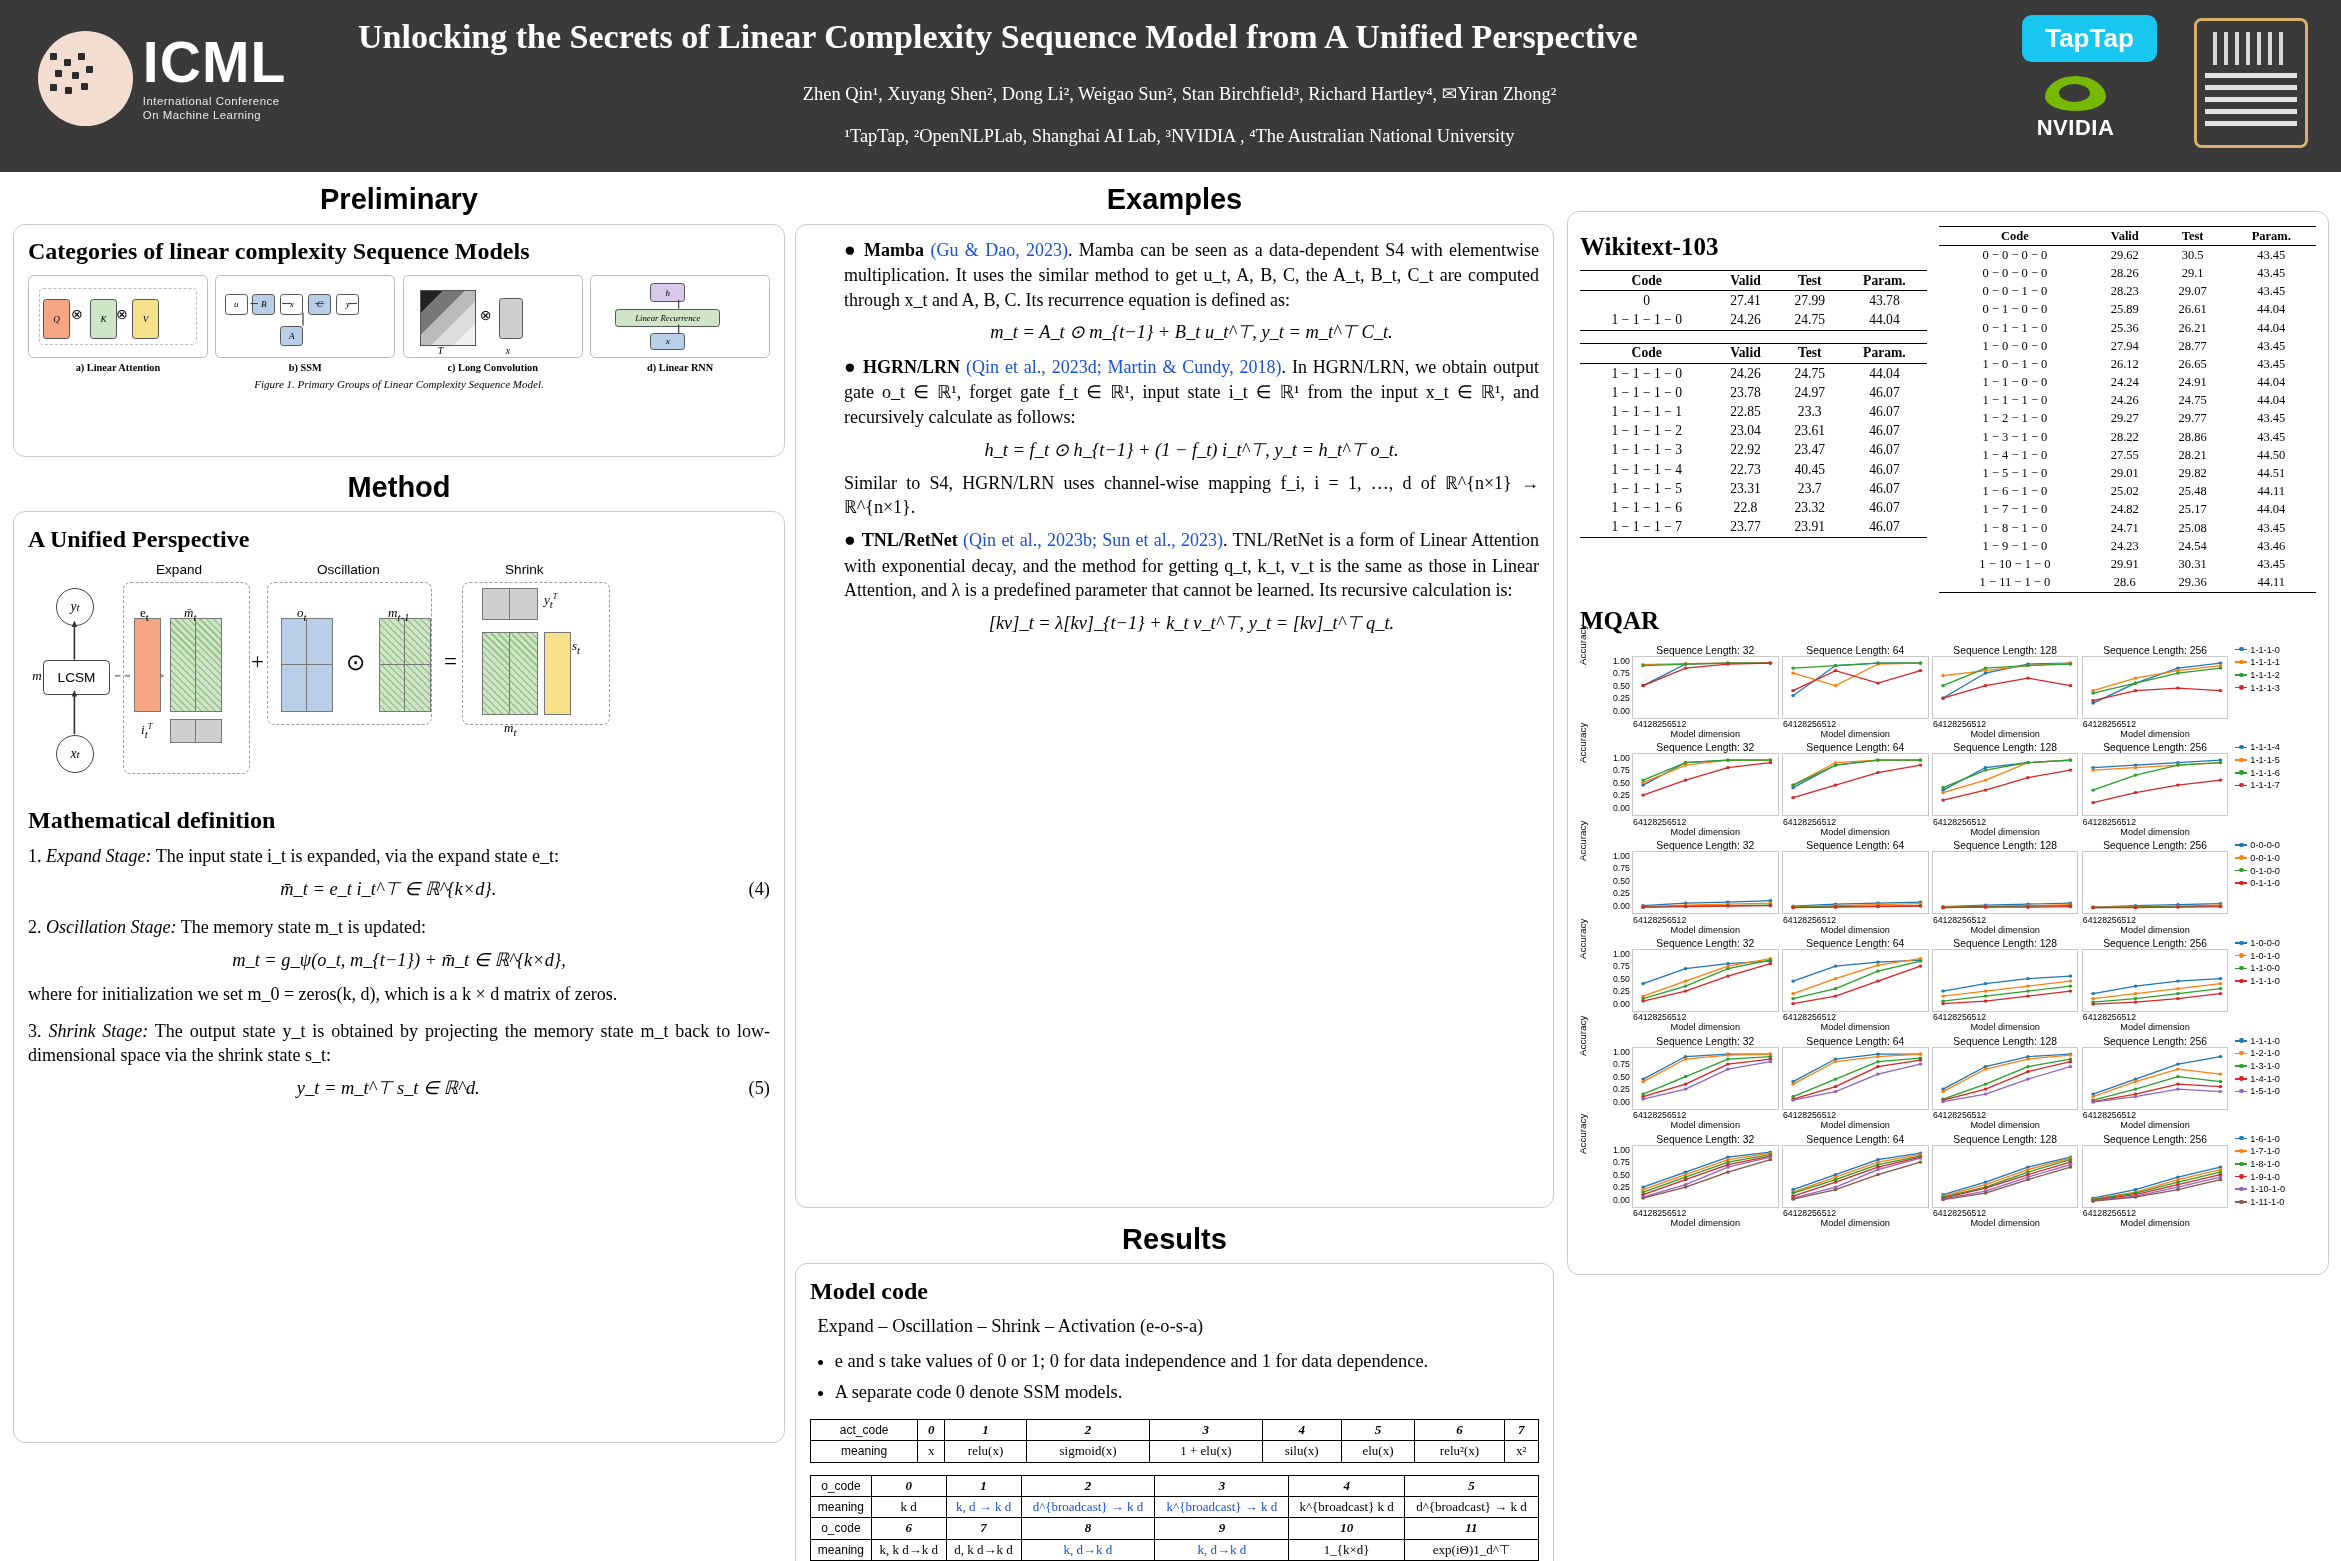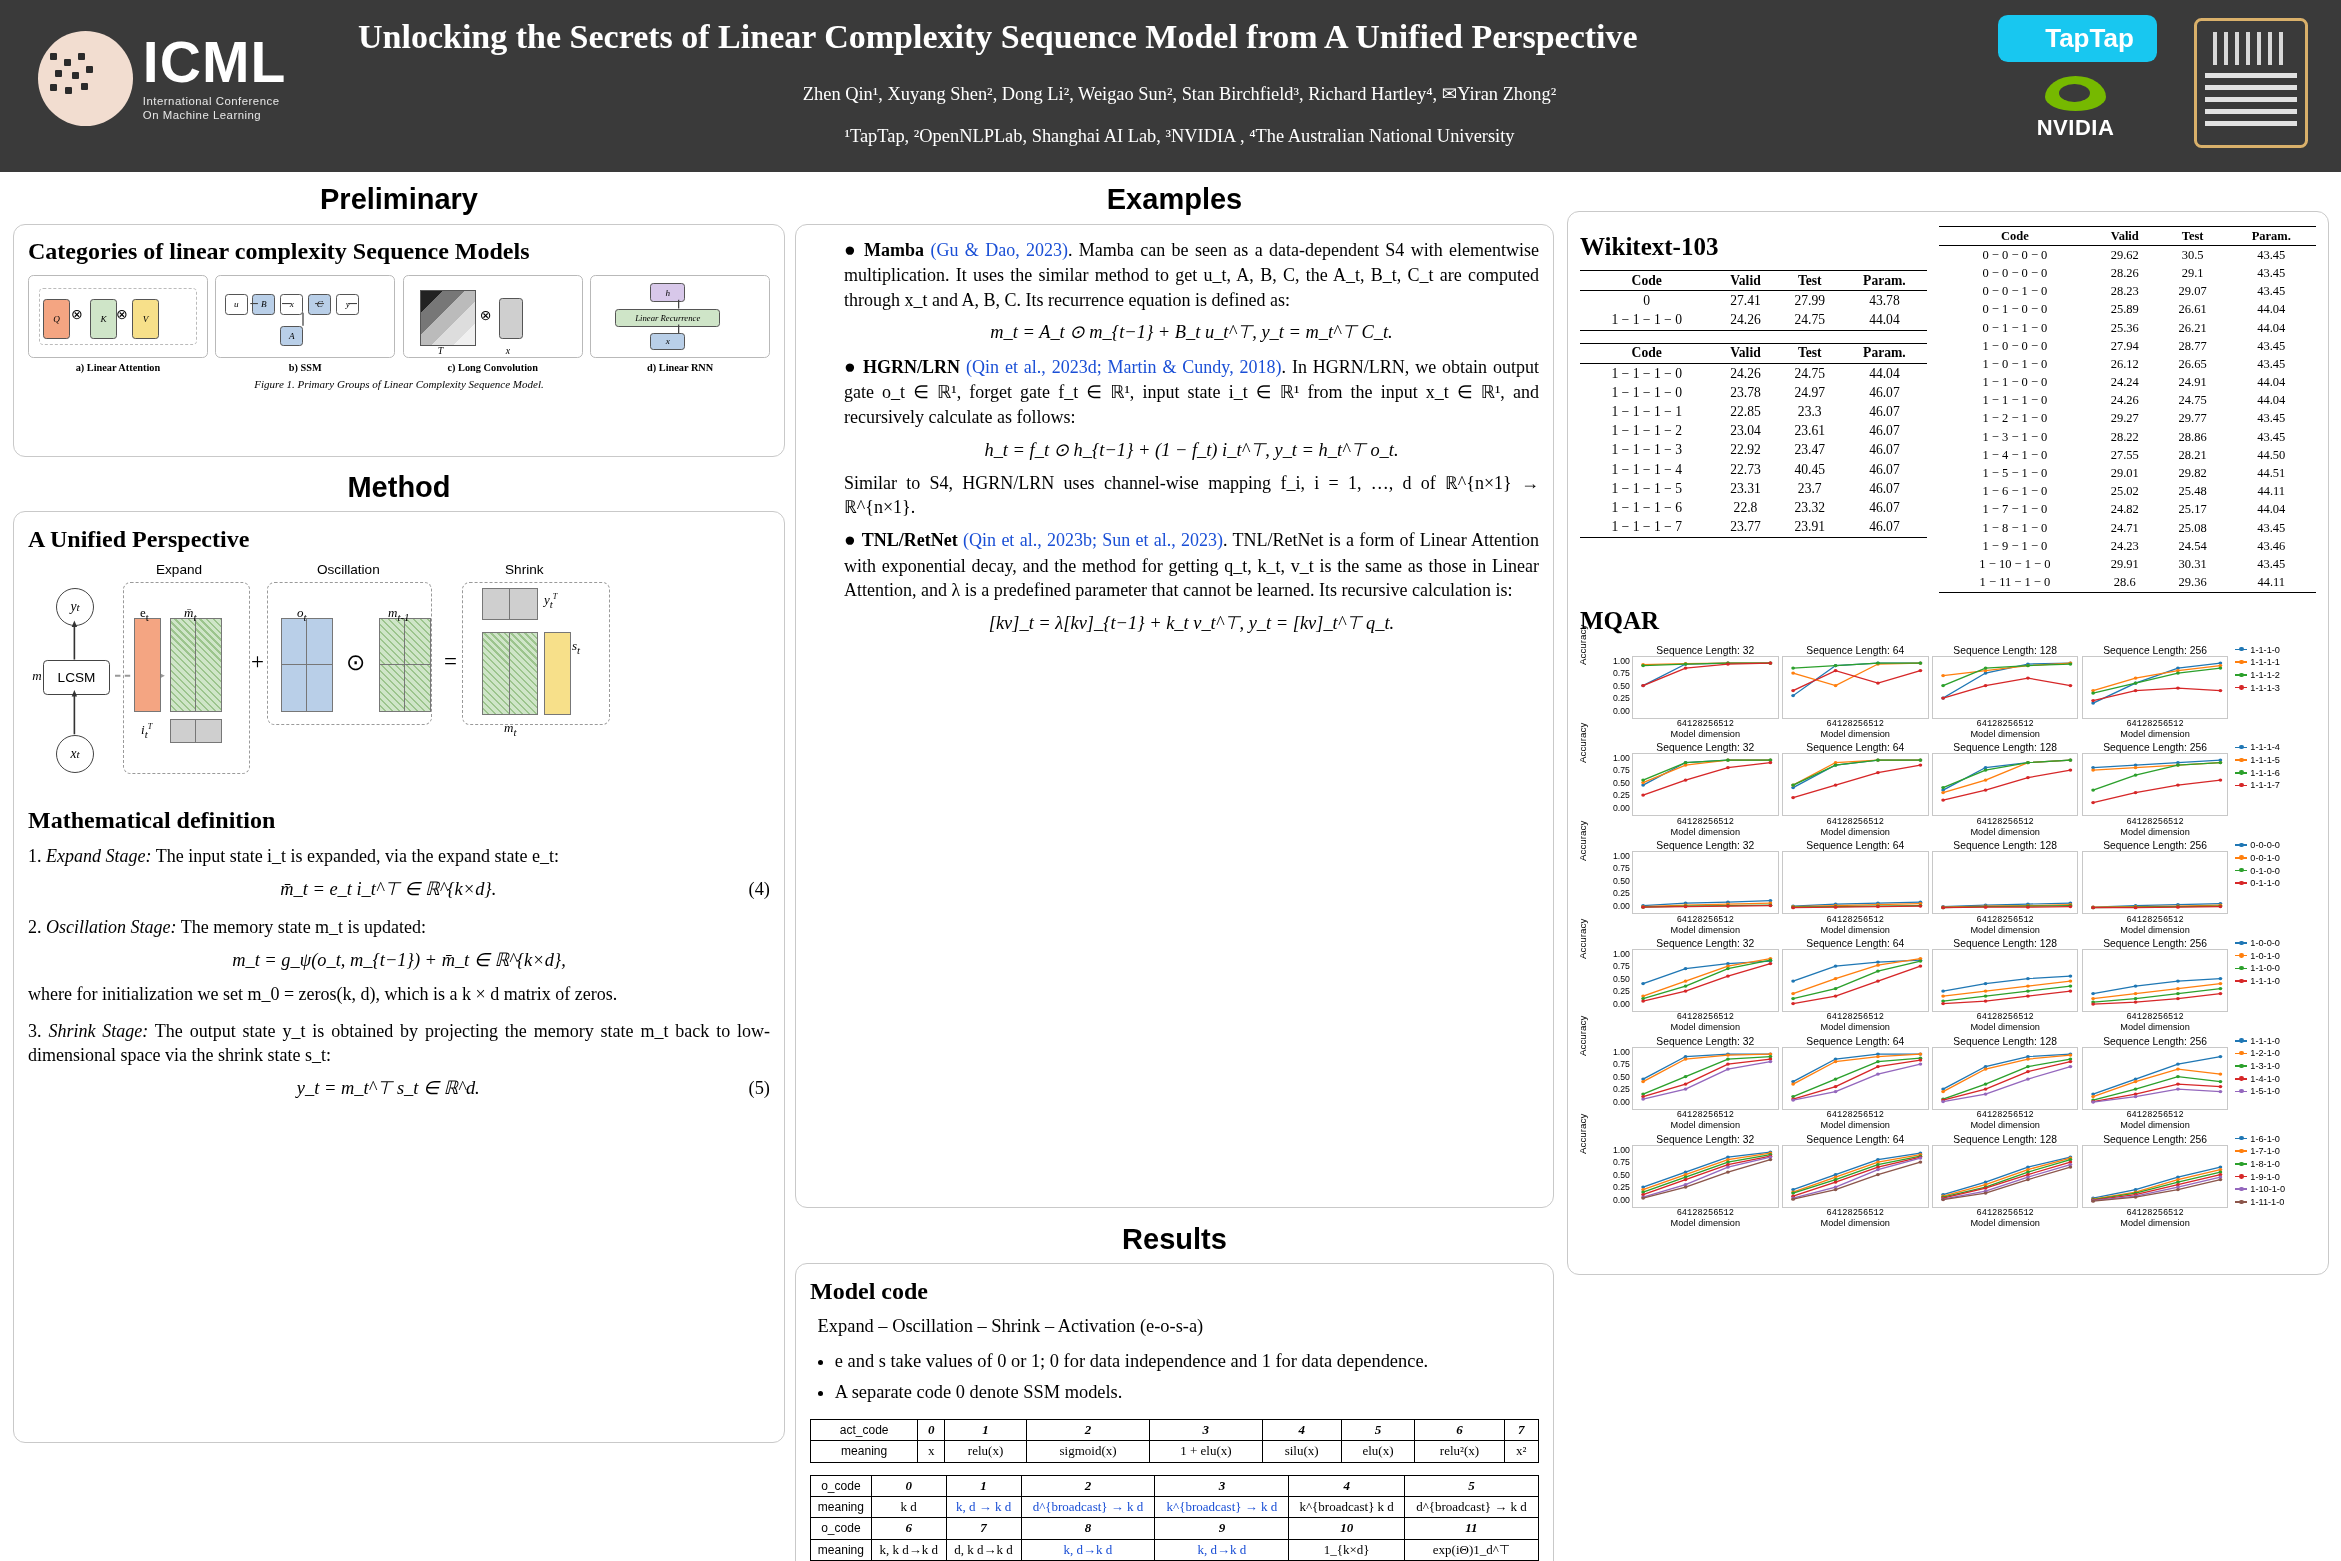--- a/index.html
+++ b/index.html
@@ -43,21 +43,21 @@
   }
   .header .affil{
     position:absolute;left:358px;top:124px;width:1643px;text-align:center;
     font-size:18.4px;line-height:1.35;
   }
   sup{font-size:0.62em;vertical-align:super;}
 
   .logo-taptap{
     position:absolute;right:185px;top:15px;width:135px;height:47px;border-radius:9.8px;
     background:#18c7f0;color:#fff;font-family:"Liberation Sans",sans-serif;
-    font-weight:700;font-size:26px;display:flex;align-items:center;justify-content:center;padding-left:24px;
+    font-weight:700;font-size:26px;display:flex;align-items:center;justify-content:center;
   }
   .logo-nvidia{
     position:absolute;right:185px;top:76px;width:163px;height:65px;
     display:flex;flex-direction:column;align-items:center;justify-content:center;
   }
   .nv-eye{width:61px;height:35px;background:#76b900;border-radius:50% 50% 50% 50%/60% 60% 40% 40%;position:relative;}
   .nv-eye:after{content:"";position:absolute;left:14px;top:7.6px;width:31px;height:18.4px;background:#3a3a3a;border-radius:50%;}
   .nv-text{font-family:"Liberation Sans",sans-serif;font-weight:700;font-size:22px;color:#fff;letter-spacing:0.5px;margin-top:3.3px;}
   .logo-anu{
     position:absolute;right:25px;top:13px;width:136px;height:136px;
@@ -140,21 +140,21 @@
   
   .mqar-row{display:flex;align-items:flex-start;margin-bottom:3.3px;}
   .mqar-plots{display:flex;flex:1;}
   .plot{flex:1;margin-right:3.3px;}
   .plot .ptitle{font-size:10.3px;text-align:center;font-family:"Liberation Sans",sans-serif;}
   .plotarea{position:relative;height:61px;border:0.5px solid #c8c8c8;background:#fff;}
   .plotarea svg{display:block;width:100%;height:100%;}
   .yaxis{width:52px;font-size:9.2px;font-family:"Liberation Sans",sans-serif;position:relative;}
   .yaxis .ylab{position:absolute;left:-3.3px;top:20.6px;transform:rotate(-90deg);transform-origin:left top;font-size:9.8px;}
   .ytick{position:absolute;right:2.2px;font-size:8.7px;}
-  .xticks{display:flex;justify-content:center;font-size:8.7px;font-family:Liberation Mono, monospace;padding:0.5px 1.1px 0;}
+  .xticks{display:flex;justify-content:flex-start;font-size:8.7px;font-family:Liberation Sans, sans-serif;padding:0.5px 1.1px 0;}
   .xlab{font-size:9.2px;text-align:center;font-family:"Liberation Sans",sans-serif;}
   .legend{width:81px;font-size:9.2px;font-family:"Liberation Sans",sans-serif;padding-left:3.3px;}
   .legend div{display:flex;align-items:center;margin-bottom:2.7px;}
   .legend i{width:12px;height:1.6px;margin-right:3.3px;position:relative;display:inline-block;}
   .legend i:after{content:"";position:absolute;left:4.3px;top:-1.6px;width:4.3px;height:4.3px;border-radius:50%;background:inherit;}
 </style>
 </head>
 <body>
 
 <div class="poster">

